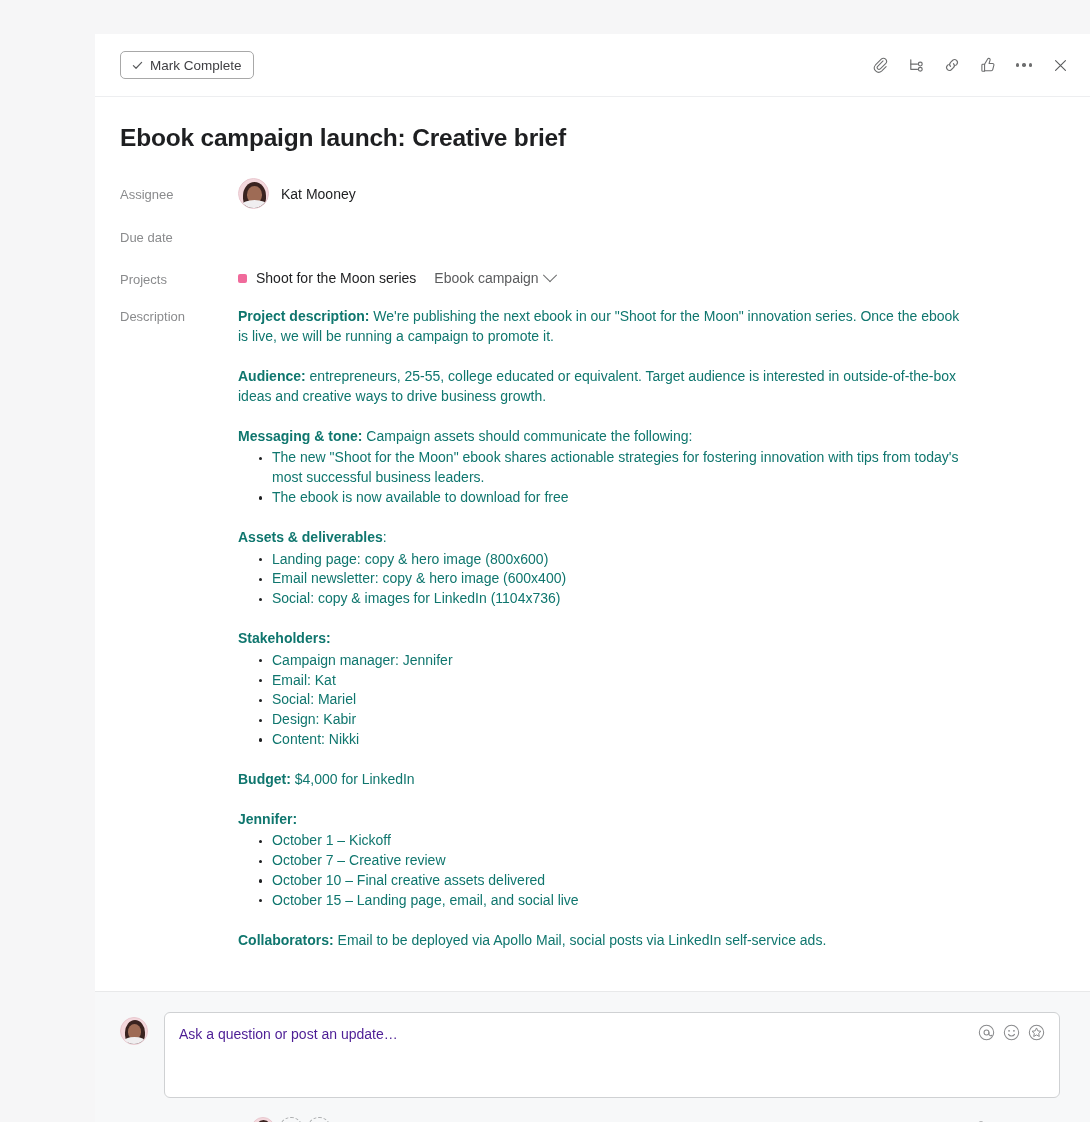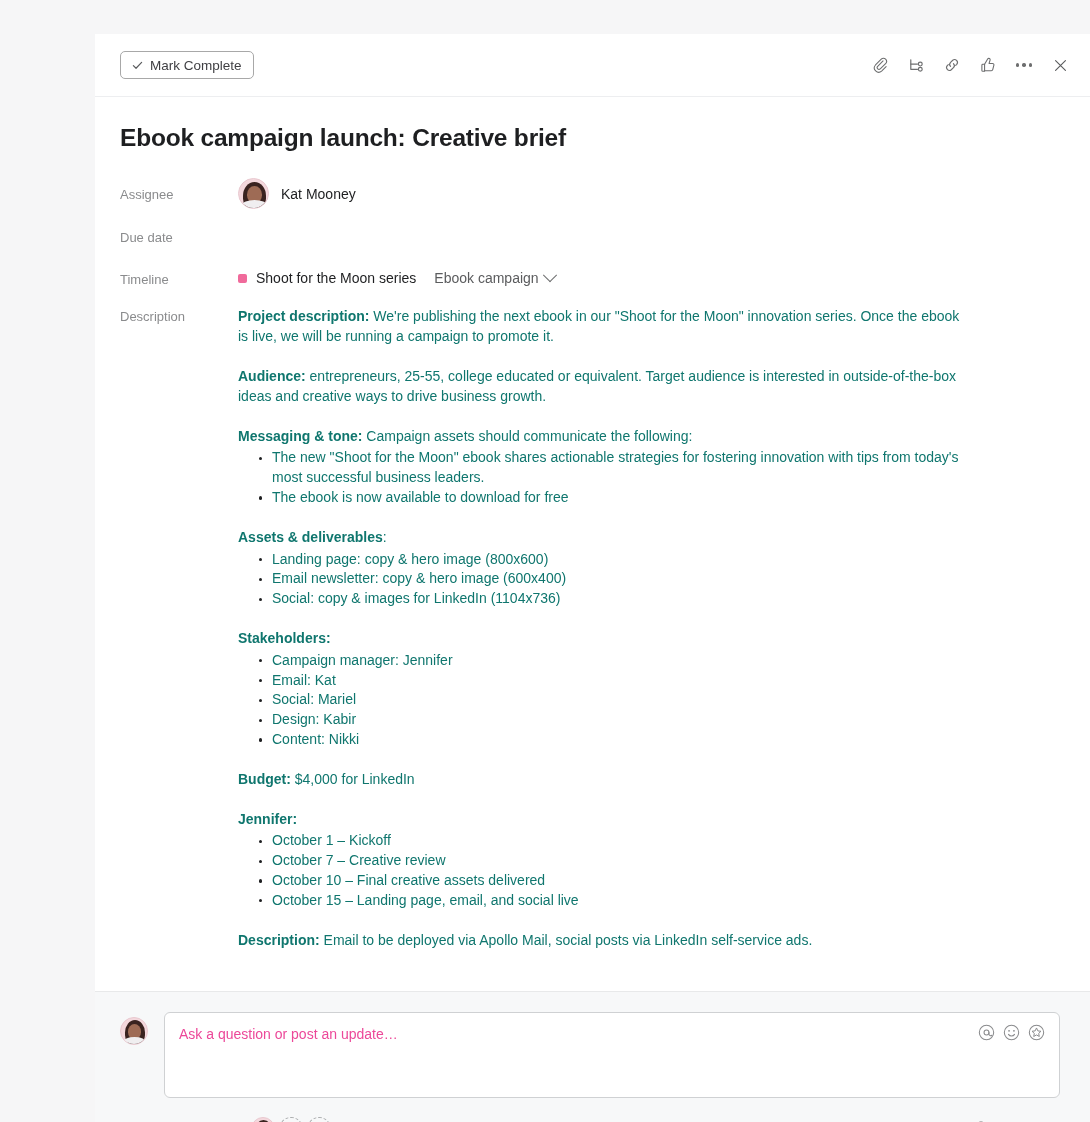--- a/index.html
+++ b/index.html
@@ -292,21 +292,21 @@
     border: 1px solid #cfd1d3;
     border-radius: 6px;
     position: relative;
     box-sizing: border-box;
     cursor: text;
   }
   .composer-placeholder {
     position: absolute;
     left: 14px; top: 13px;
     font-size: 14px;
-    color: #ec4899;
+    color: #4c1d95;
   }
   .composer-icons {
     position: absolute;
     right: 14px; top: 11px;
     display: flex;
     gap: 8px;
     align-items: center;
   }
   .cicon {
     width: 17px; height: 17px;
@@ -467,21 +467,21 @@
         </span>
         <span class="assignee-name">Kat Mooney</span>
       </div>
     </div>
 
     <div class="field-row">
       <div class="field-label">Due date</div>
     </div>
 
     <div class="field-row">
-      <div class="field-label">Timeline</div>
+      <div class="field-label">Projects</div>
       <div class="field-value">
         <span class="project-chip">
           <span class="project-dot" style="background:#f06a9b"></span>
           <span>Shoot for the Moon series</span>
         </span>
         <span class="project-second">
           <span>Ebook campaign</span>
           <span class="chevron"></span>
         </span>
       </div>
@@ -536,21 +536,21 @@
           <b>Jennifer:</b>
         </p>
         <ul>
           <li>October 1 – Kickoff</li>
           <li>October 7 – Creative review</li>
           <li>October 10 – Final creative assets delivered</li>
           <li>October 15 – Landing page, email, and social live</li>
         </ul>
 
         <p>
-          <b>Description:</b><span> Email to be deployed via Apollo Mail, social posts via LinkedIn self-service ads.</span>
+          <b>Collaborators:</b><span> Email to be deployed via Apollo Mail, social posts via LinkedIn self-service ads.</span>
         </p>
 
       </div>
     </div>
   </div>
 
   <div class="composer-area">
     <div class="composer-row">
       <span class="composer-avatar">
         <span class="hair"></span>

